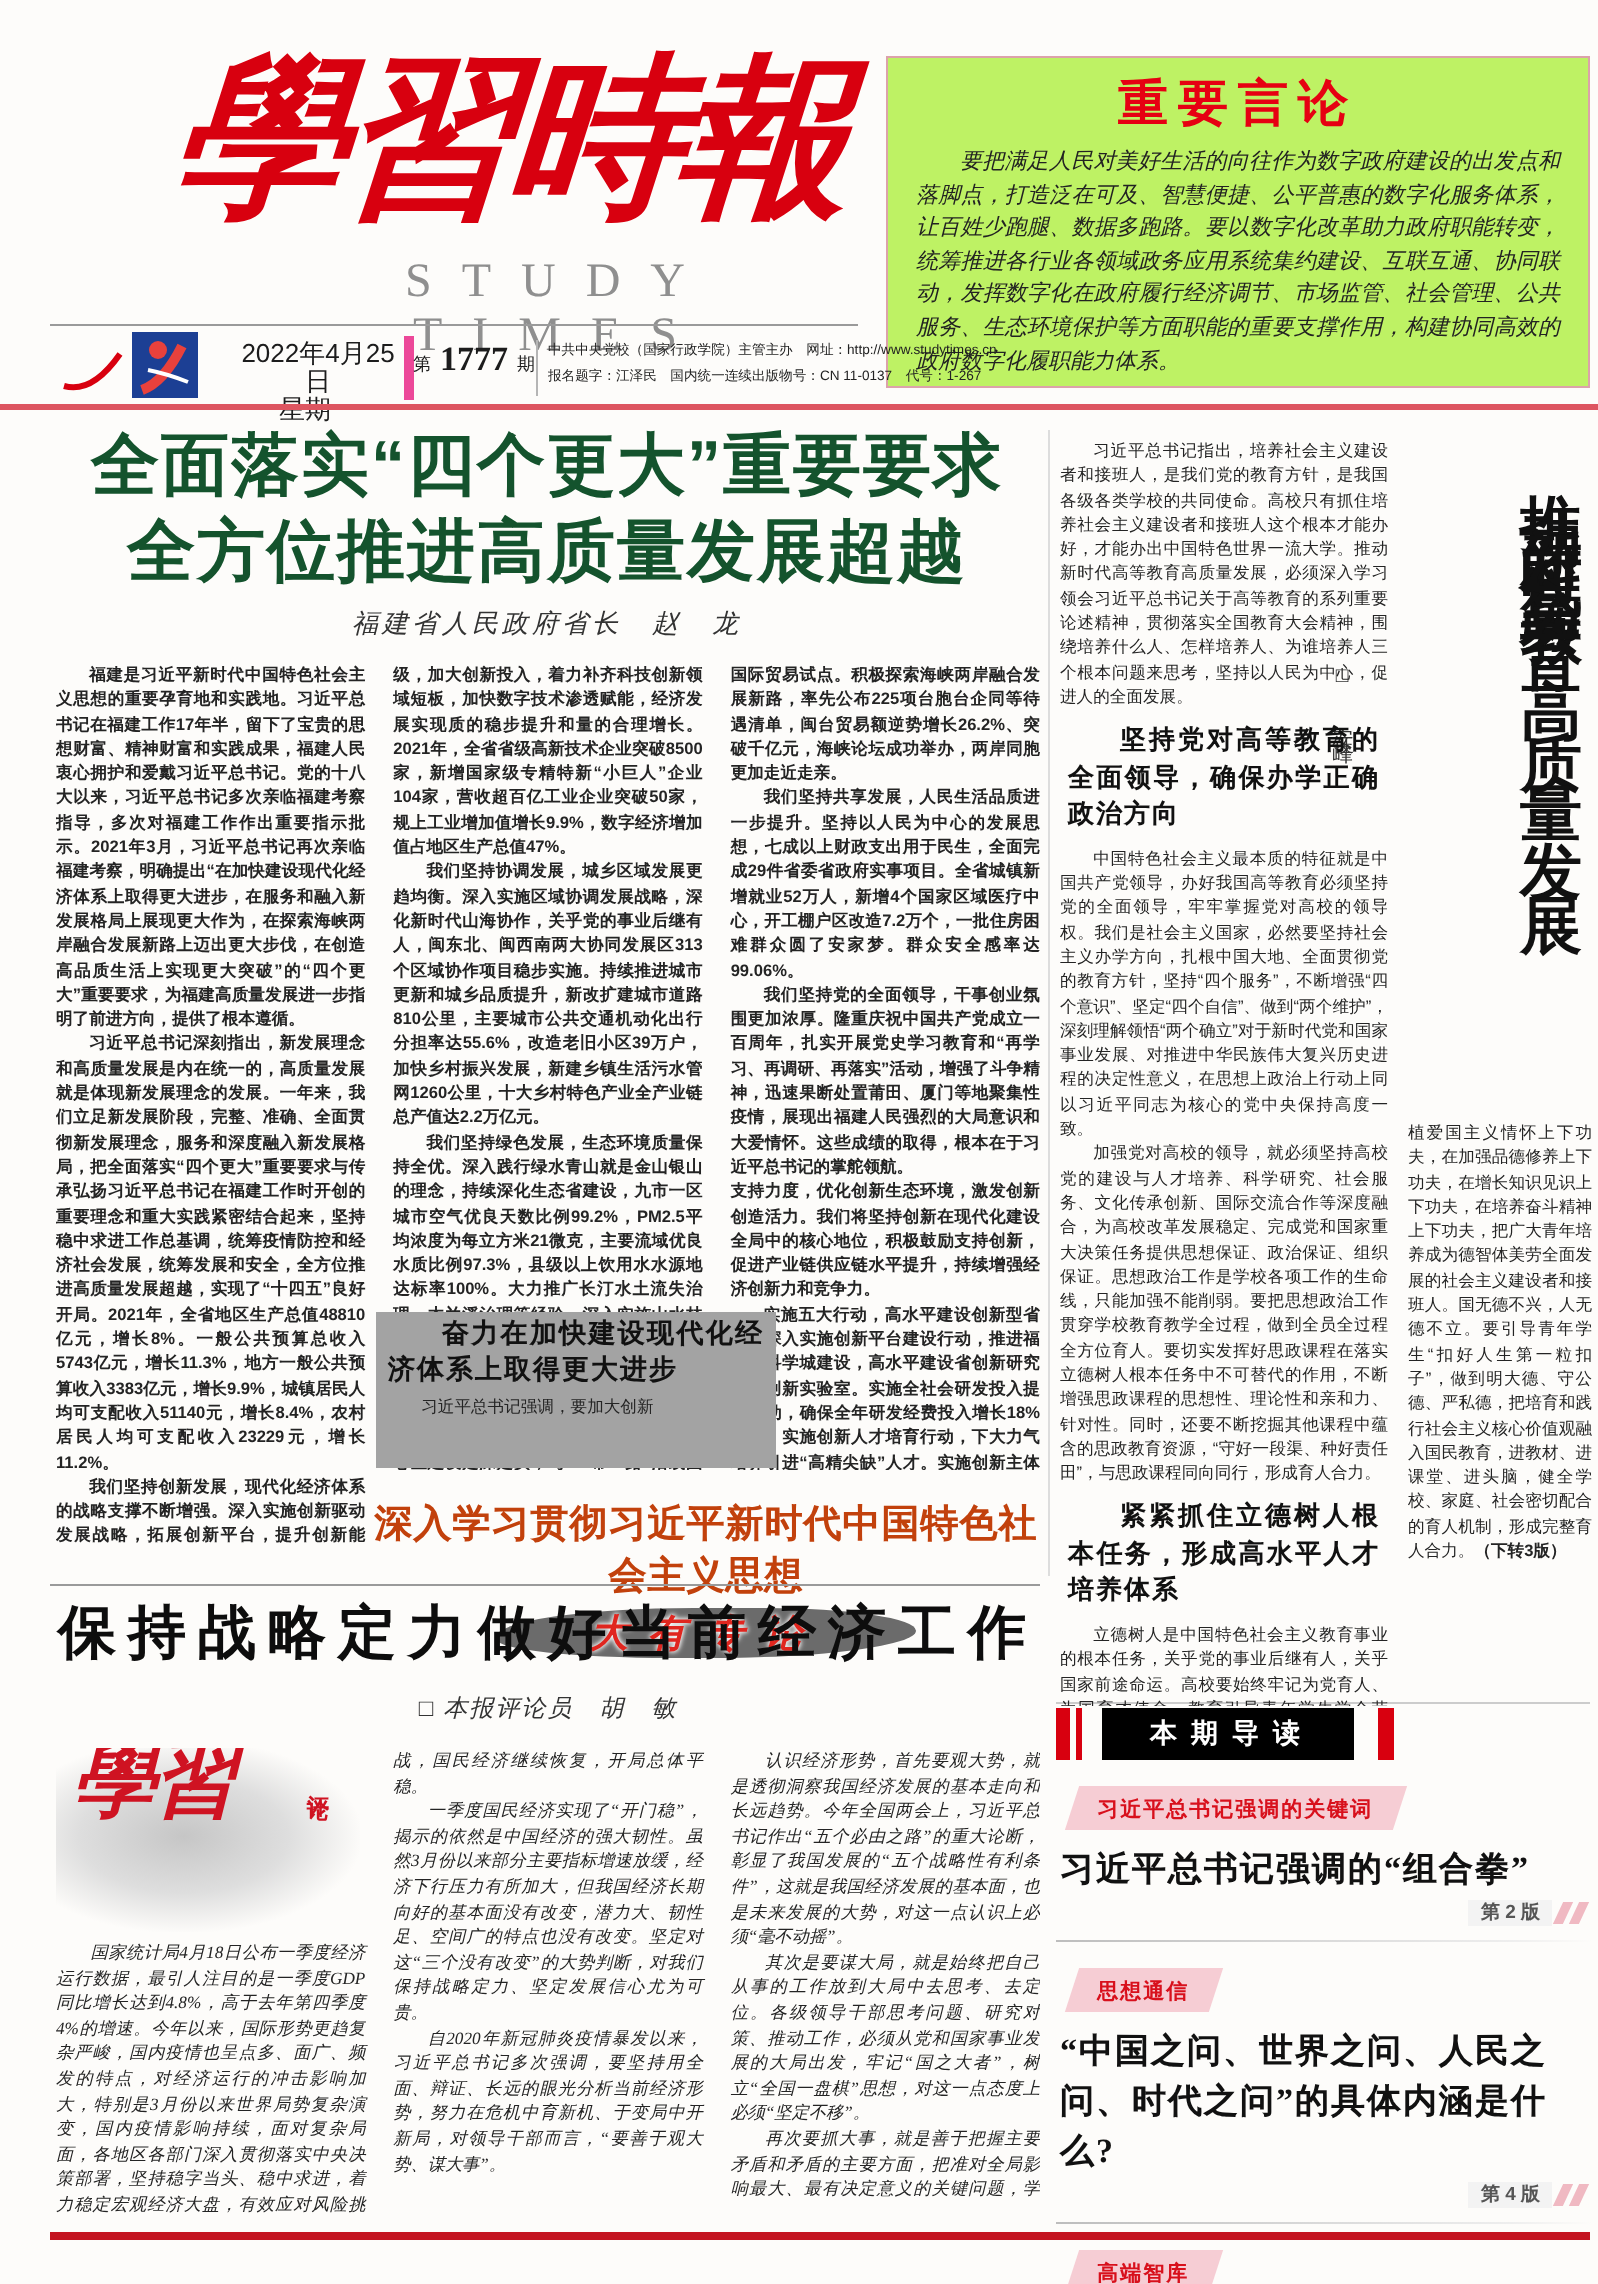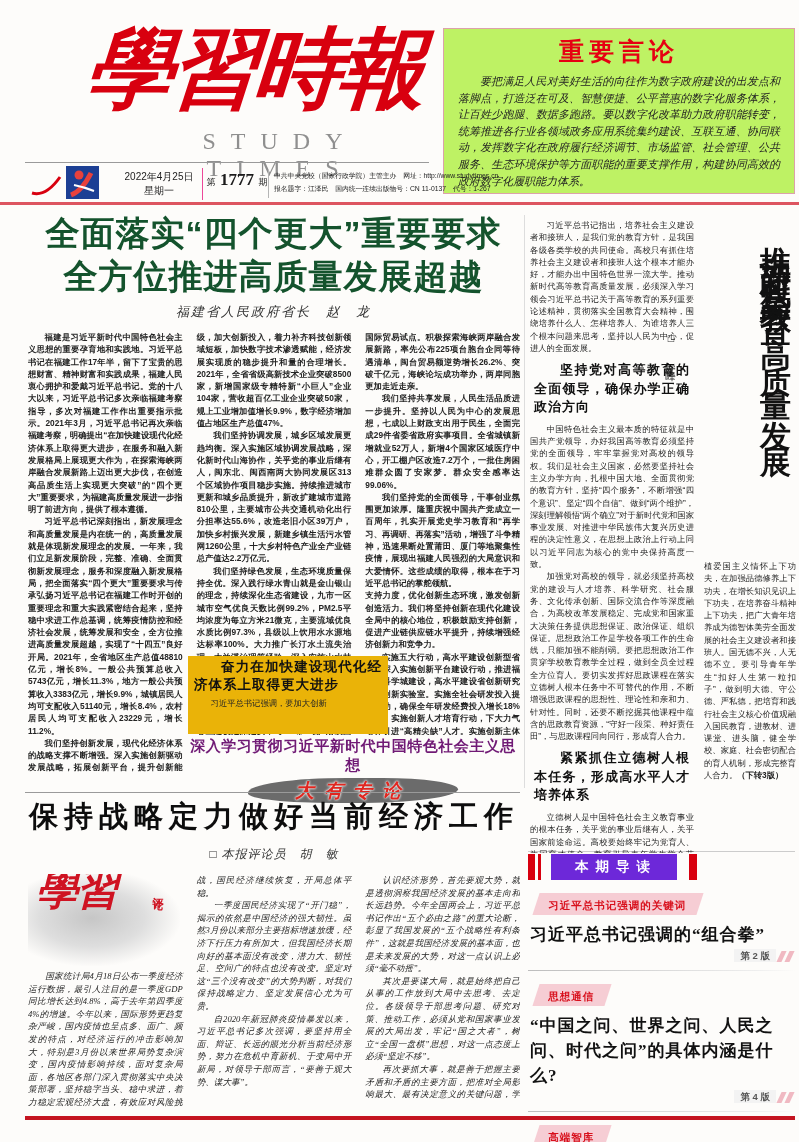--- a/index.html
+++ b/index.html
@@ -10,22 +10,22 @@
   
   .mast-title{left:86px;top:14px;width:350px;font-family:"DejaVu Serif","Liberation Serif",serif;
     font-style:italic;font-weight:bold;font-size:88px;line-height:108px;color:#d8000f;
     letter-spacing:-4px;white-space:nowrap;transform:skewX(-4deg);}
   .mast-sub{left:120px;top:128px;width:320px;text-align:center;color:#8f8f8f;
     font-family:"Liberation Serif","DejaVu Serif",serif;font-size:24px;letter-spacing:15px;}
   .mast-rule{left:25px;top:162px;width:404px;height:1px;background:#9a9a9a;}
 
   
   .logo{left:30px;top:165px;width:82px;height:36px;}
-  .ib-date{left:116px;top:168px;width:86px;text-align:center;font-size:10px;line-height:14px;
-    border-right:1px solid #ec4899;height:30px;padding-top:2px;}
+  .ib-date{left:116px;top:168px;width:86px;text-align:center;font-size:13px;line-height:14px;
+    border-right:5px solid #ec4899;height:30px;padding-top:2px;}
   .ib-issue{left:206px;top:170px;width:62px;text-align:center;border-right:1px solid #b5b5b5;height:28px;}
   .ib-issue .no{font-family:"Liberation Serif",serif;font-size:17px;font-weight:bold;}
   .ib-issue .sm{font-size:9px;}
   .ib-pub{left:274px;top:169px;width:300px;font-size:6.8px;line-height:13px;color:#222;white-space:nowrap;}
   .red-rule-top{left:0;top:202px;width:799px;height:3px;background:#dd5560;}
 
   
   .qbox{left:443px;top:28px;width:352px;height:166px;background:#bef264;border:1px solid #dca2aa;
     padding:6px 14px 6px 14px;box-sizing:border-box;}
   .qbox h2{margin:0 0 5px 0;text-align:center;color:#e60012;font-size:25px;letter-spacing:5px;}
@@ -34,26 +34,26 @@
 
   
   .m-head{left:25px;top:212px;width:497px;text-align:center;font-weight:bold;color:#14532d;
     font-size:34px;line-height:43px;letter-spacing:1px;}
   .m-byline{left:25px;top:303px;width:497px;text-align:center;
     font-family:"Liberation Serif",serif;font-style:italic;font-size:13px;color:#333;letter-spacing:2px;}
   .m-body{left:28px;top:331px;width:492px;height:454px;column-count:3;column-gap:14px;column-fill:auto;
     font-size:8.3px;line-height:12.3px;text-align:justify;color:#242424;overflow:hidden;}
   .m-body p{margin:0;text-indent:2em;font-weight:bold;}
   .m-body p.noindent{text-indent:0;}
-  .inset{left:188px;top:656px;width:188px;height:76px;background:#eab308;padding:2px 6px 0 6px;}
+  .inset{left:188px;top:656px;width:188px;height:76px;background:#a3a3a3;padding:2px 6px 0 6px;}
   .inset h3{margin:0;font-size:13.5px;line-height:17.5px;font-weight:bold;color:#111;
     letter-spacing:1px;text-align:justify;text-indent:2em;}
   .inset .lead{margin-top:5px;font-size:8.3px;text-indent:2em;color:#242424;}
   .banner{left:186px;top:735px;width:334px;height:56px;background:#fdfcfa;text-align:center;}
-  .banner .b1{color:#701a75;font-weight:bold;font-size:15px;letter-spacing:0.5px;margin-top:2px;}
+  .banner .b1{color:#c2410c;font-weight:bold;font-size:19px;letter-spacing:0.5px;margin-top:14px;}
   .banner .brush{margin:3px auto 0 auto;width:210px;height:25px;background:#6b6b6b;
     border-radius:50% 38% 52% 44%/62% 48% 58% 40%;display:flex;align-items:center;justify-content:center;}
   .banner .brush span{color:#e0261f;font-family:"Liberation Serif",serif;font-style:italic;font-weight:bold;
     font-size:19px;letter-spacing:10px;text-shadow:0 0 2px #fff,0 0 3px #fff;}
 
   .vline-mid{left:524px;top:215px;width:1px;height:573px;background:#ddd;}
   .hline-left{left:25px;top:792px;width:495px;height:1px;background:#9a9a9a;}
   .hline-right{left:528px;top:851px;width:267px;height:1px;background:#ccc;}
 
   
@@ -89,21 +89,21 @@
   .sybrush .tag{position:absolute;right:16px;top:14px;writing-mode:vertical-rl;color:#cf1322;
     font-size:11px;font-weight:bold;letter-spacing:2px;font-style:normal;}
 
   
   .digest{left:528px;top:854px;width:268px;height:262px;}
   .dg-head{display:flex;align-items:center;height:26px;}
   .dg-bar{background:#d8000f;}
   .dg-bar.b1{width:7px;height:26px;margin-right:3px;}
   .dg-bar.b2{width:3px;height:26px;margin-right:10px;}
   .dg-bar.b3{width:8px;height:26px;margin-left:12px;}
-  .dg-title{background:#6d28d9;color:#fff;font-weight:bold;font-size:13.5px;letter-spacing:7px;
+  .dg-title{background:#000000;color:#fff;font-weight:bold;font-size:13.5px;letter-spacing:7px;
     padding:4px 20px 4px 24px;position:relative;}
   .dg-title:after{content:"";position:absolute;right:-14px;top:3px;width:20px;height:20px;
     background:#f6cdd4;transform:skewX(-18deg);z-index:-1;}
   .dg-item{margin-top:13px;}
   .dg-tag{display:inline-block;background:#f6cdd4;transform:skewX(-18deg);padding:2px 13px;margin-left:8px;}
   .dg-tag span{display:inline-block;transform:skewX(18deg);color:#d8101c;font-size:10.5px;font-weight:bold;
     letter-spacing:1px;}
   .dg-item h4{margin:7px 2px 3px 2px;font-family:"Liberation Serif",serif;font-size:17px;
     line-height:25px;letter-spacing:1px;color:#111;font-weight:bold;}
   .dg-page{text-align:right;font-size:9.5px;color:#555;padding-right:4px;height:14px;font-weight:bold;}

